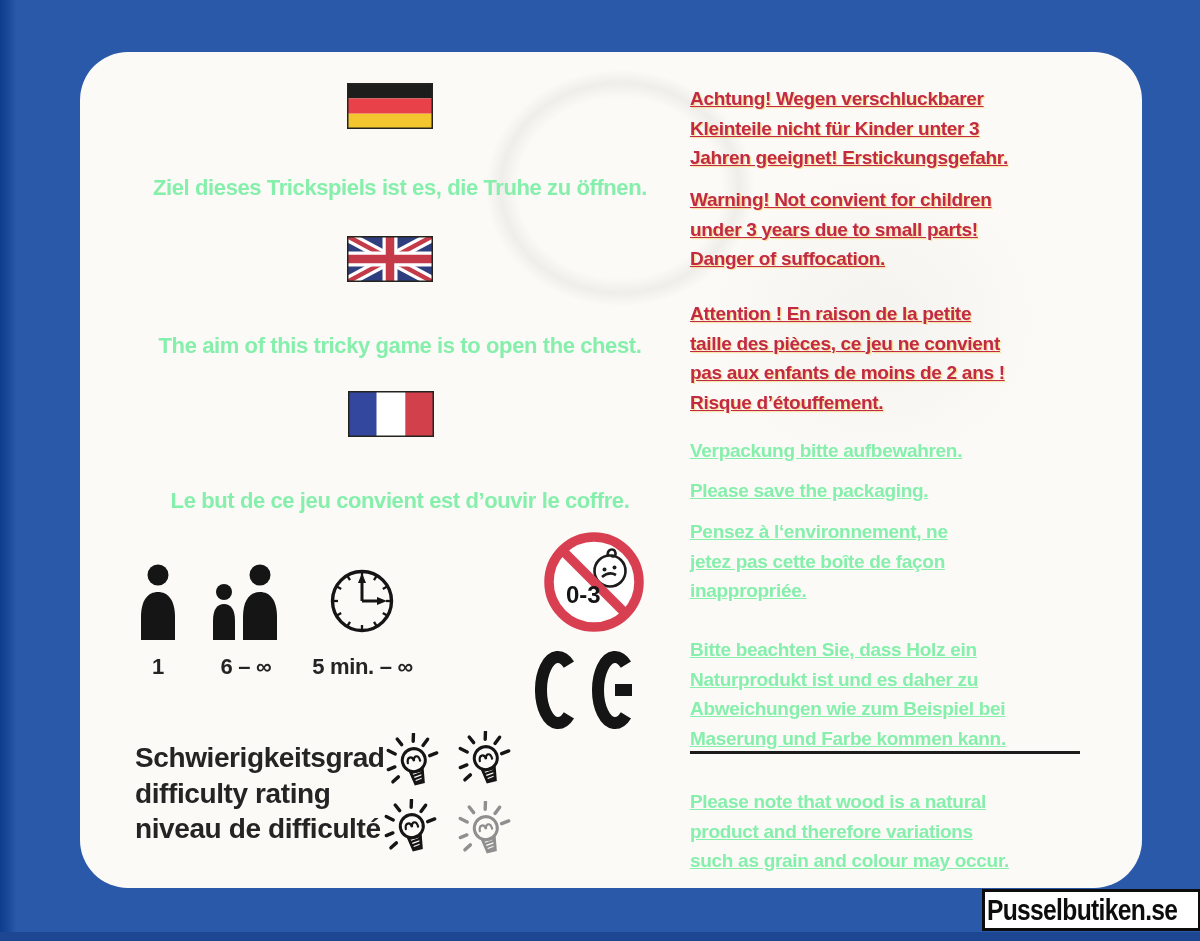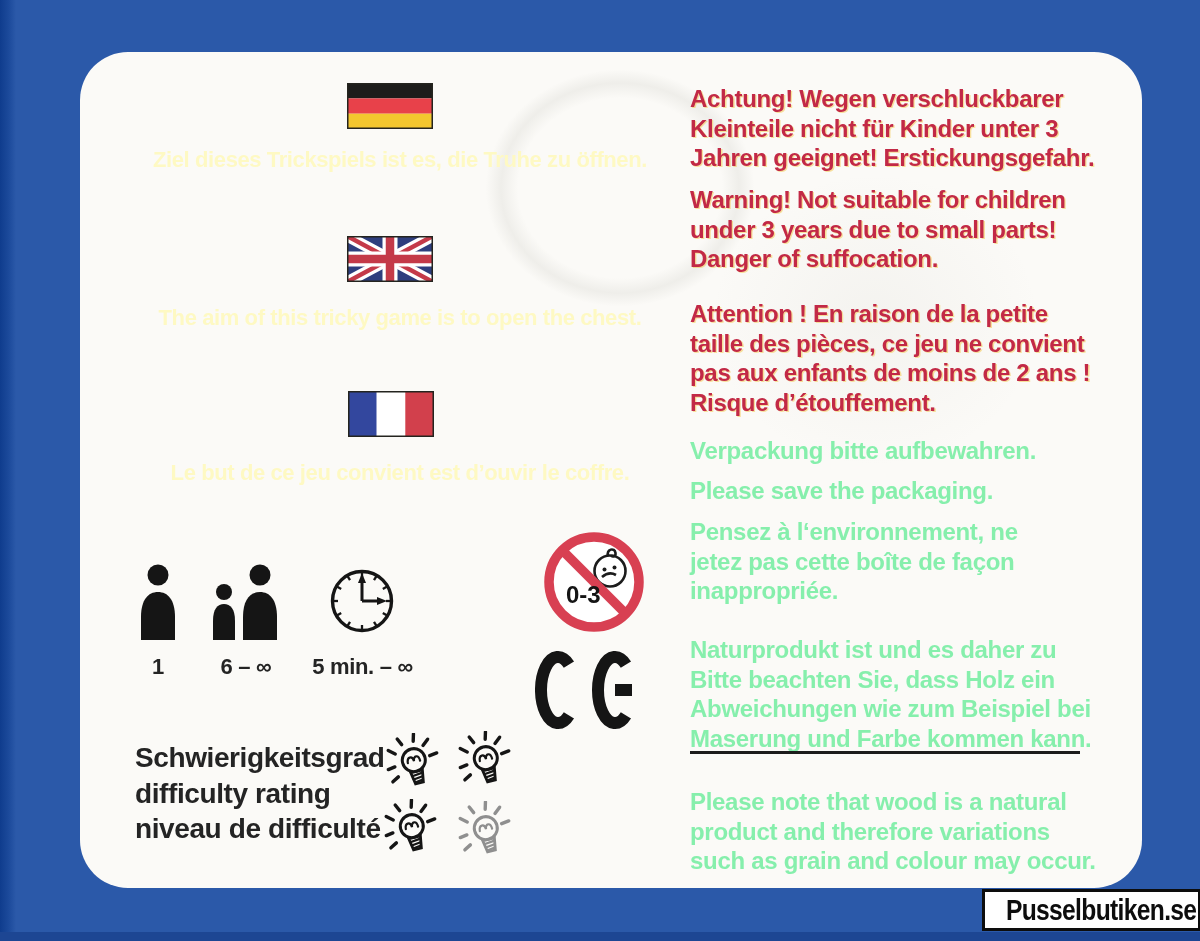--- a/index.html
+++ b/index.html
@@ -15,36 +15,36 @@
     position:absolute;left:80px;top:52px;width:1062px;height:836px;
     background:#fbfaf7;border-radius:48px;
   }
   .scan-ring{position:absolute;left:450px;top:38px;width:340px;height:300px;border-radius:50%;
     background:radial-gradient(closest-side,transparent 60%,rgba(150,150,138,0.12) 70%,transparent 79%);}
   .scan-blob{position:absolute;left:640px;top:110px;width:470px;height:420px;border-radius:50%;
     background:radial-gradient(closest-side,rgba(160,158,146,0.08),transparent 70%);}
   .flag{position:absolute;width:86px;height:46px;}
   .flag svg{display:block;width:100%;height:100%;}
   .txt-center{position:absolute;left:90px;width:620px;text-align:center;
-    font-weight:700;color:#fef9c3;font-size:22px;letter-spacing:-0.4px;white-space:nowrap;}
+    font-weight:700;color:#86efac;font-size:22px;letter-spacing:-0.4px;white-space:nowrap;margin-top:28px;}
   .icon-abs{position:absolute;}
   .mini-label{position:absolute;top:654px;text-align:center;font-weight:700;
     color:#242424;font-size:22px;letter-spacing:-0.3px;}
   .diff-block{position:absolute;left:135px;top:740px;font-weight:700;color:#242424;
     font-size:28px;line-height:35.5px;letter-spacing:-0.4px;}
   .bulb{position:absolute;width:64px;height:64px;color:#151515;}
   .bulb.off{color:#8f8f8f;}
   .rc-p{position:absolute;left:690px;width:420px;font-weight:700;
-    font-size:24px;line-height:29.5px;letter-spacing:-0.3px;}
+    font-size:19px;line-height:29.5px;letter-spacing:-0.3px;text-decoration:underline;}
   .red{color:#c22946;text-shadow:1.3px 1.2px 0 rgba(246,198,64,0.5);}
   .blk{color:#86efac;margin-top:15px;}
   .divider{position:absolute;left:690px;top:751px;width:390px;height:3px;background:#1c1c1c;}
   .brand-box{position:absolute;left:982px;top:889px;width:219px;height:42px;
     background:#ffffff;border:3px solid #0d0d0d;box-sizing:border-box;
-    display:flex;align-items:center;justify-content:flex-start;}
+    display:flex;align-items:center;justify-content:flex-end;}
   .brand-box span{display:inline-block;font-weight:700;font-size:30px;color:#0d0d0d;
     letter-spacing:-0.8px;transform:scaleX(0.82);white-space:nowrap;}
 </style>
 </head>
 <body>
 
 <div class="stage">
   <div class="edge-left"></div>
   <div class="edge-bottom"></div>
 
@@ -179,21 +179,21 @@
   <svg class="bulb off" style="left:455px;top:801px;">
       <use href="#bulb-sym"></use>
     </svg>
 
   <div class="rc-p red" style="top:84px;">
     <div>Achtung! Wegen verschluckbarer</div>
     <div>Kleinteile nicht für Kinder unter 3</div>
     <div>Jahren geeignet! Erstickungsgefahr.</div>
   </div>
   <div class="rc-p red" style="top:185px;">
-    <div>Warning! Not suitable for children</div>
+    <div>Warning! Not convient for children</div>
     <div>under 3 years due to small parts!</div>
     <div>Danger of suffocation.</div>
   </div>
   <div class="rc-p red" style="top:283px;margin-top:16px;">
     <div>Attention ! En raison de la petite</div>
     <div>taille des pièces, ce jeu ne convient</div>
     <div>pas aux enfants de moins de 2 ans !</div>
     <div>Risque d’étouffement.</div>
   </div>
   <div class="rc-p blk" style="top:421px;">
@@ -201,22 +201,22 @@
   </div>
   <div class="rc-p blk" style="top:461px;">
     <div>Please save the packaging.</div>
   </div>
   <div class="rc-p blk" style="top:502px;">
     <div>Pensez à l‘environnement, ne</div>
     <div>jetez pas cette boîte de façon</div>
     <div>inappropriée.</div>
   </div>
   <div class="rc-p blk" style="top:620px;">
+    <div>Bitte beachten Sie, dass Holz ein</div>
     <div>Naturprodukt ist und es daher zu</div>
-    <div>Bitte beachten Sie, dass Holz ein</div>
     <div>Abweichungen wie zum Beispiel bei</div>
     <div>Maserung und Farbe kommen kann.</div>
   </div>
   <div class="divider"></div>
   <div class="rc-p blk" style="top:772px;">
     <div>Please note that wood is a natural</div>
     <div>product and therefore variations</div>
     <div>such as grain and colour may occur.</div>
   </div>
 

